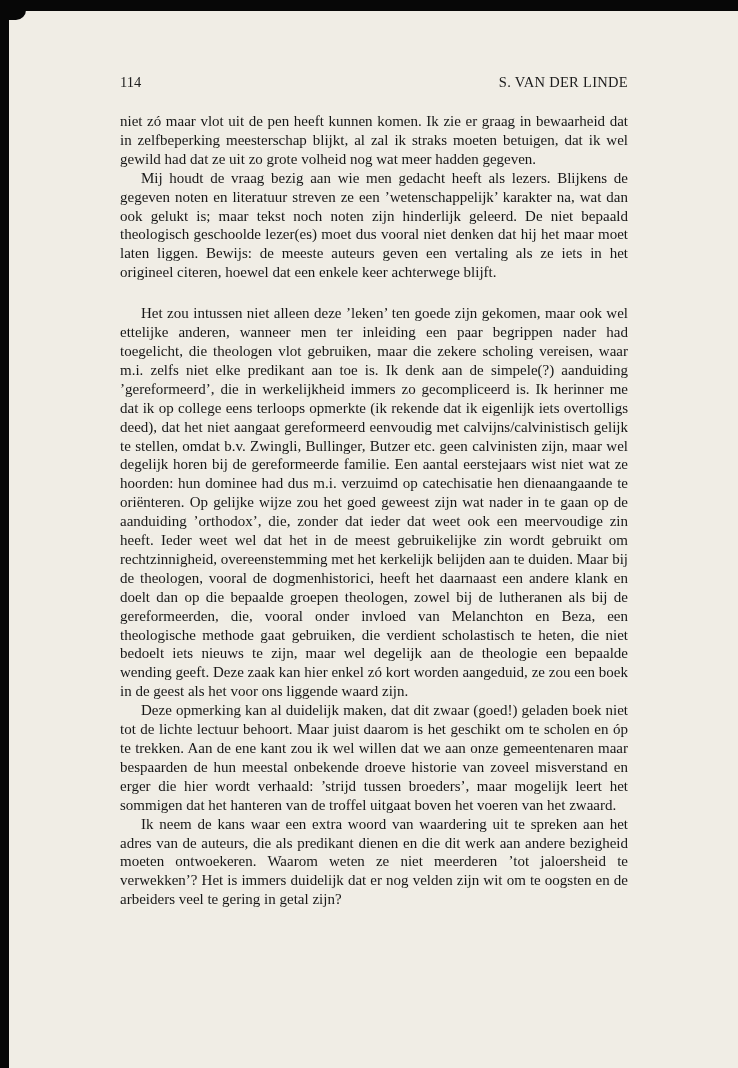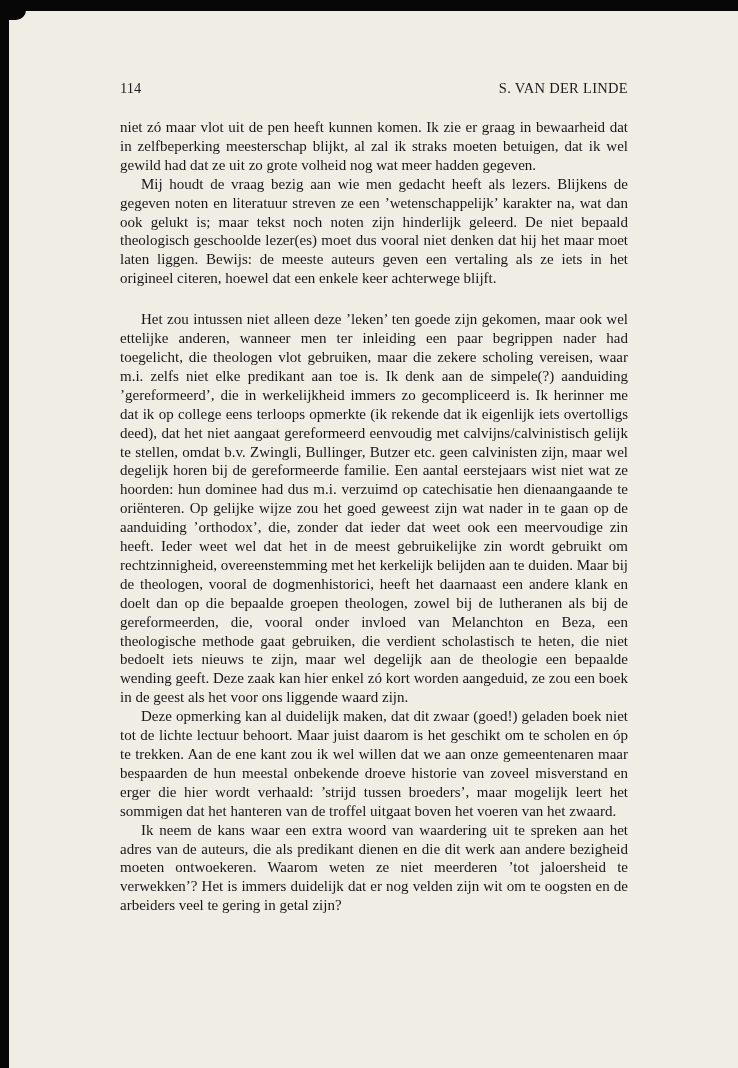--- a/index.html
+++ b/index.html
@@ -35,21 +35,21 @@
     top: 0;
     left: 0;
     width: 26px;
     height: 20px;
     background: #070707;
     border-bottom-right-radius: 10px;
   }
   .page-inner {
     position: absolute;
     left: 120px;
-    top: 80px;
+    top: 74px;
     width: 508px;
     font-family: Liberation Serif, serif;
   }
   .page-header {
     display: flex;
     justify-content: space-between;
     align-items: baseline;
     font-size: 14.5px;
     color: #1c1c1c;
     margin-bottom: 21px;

